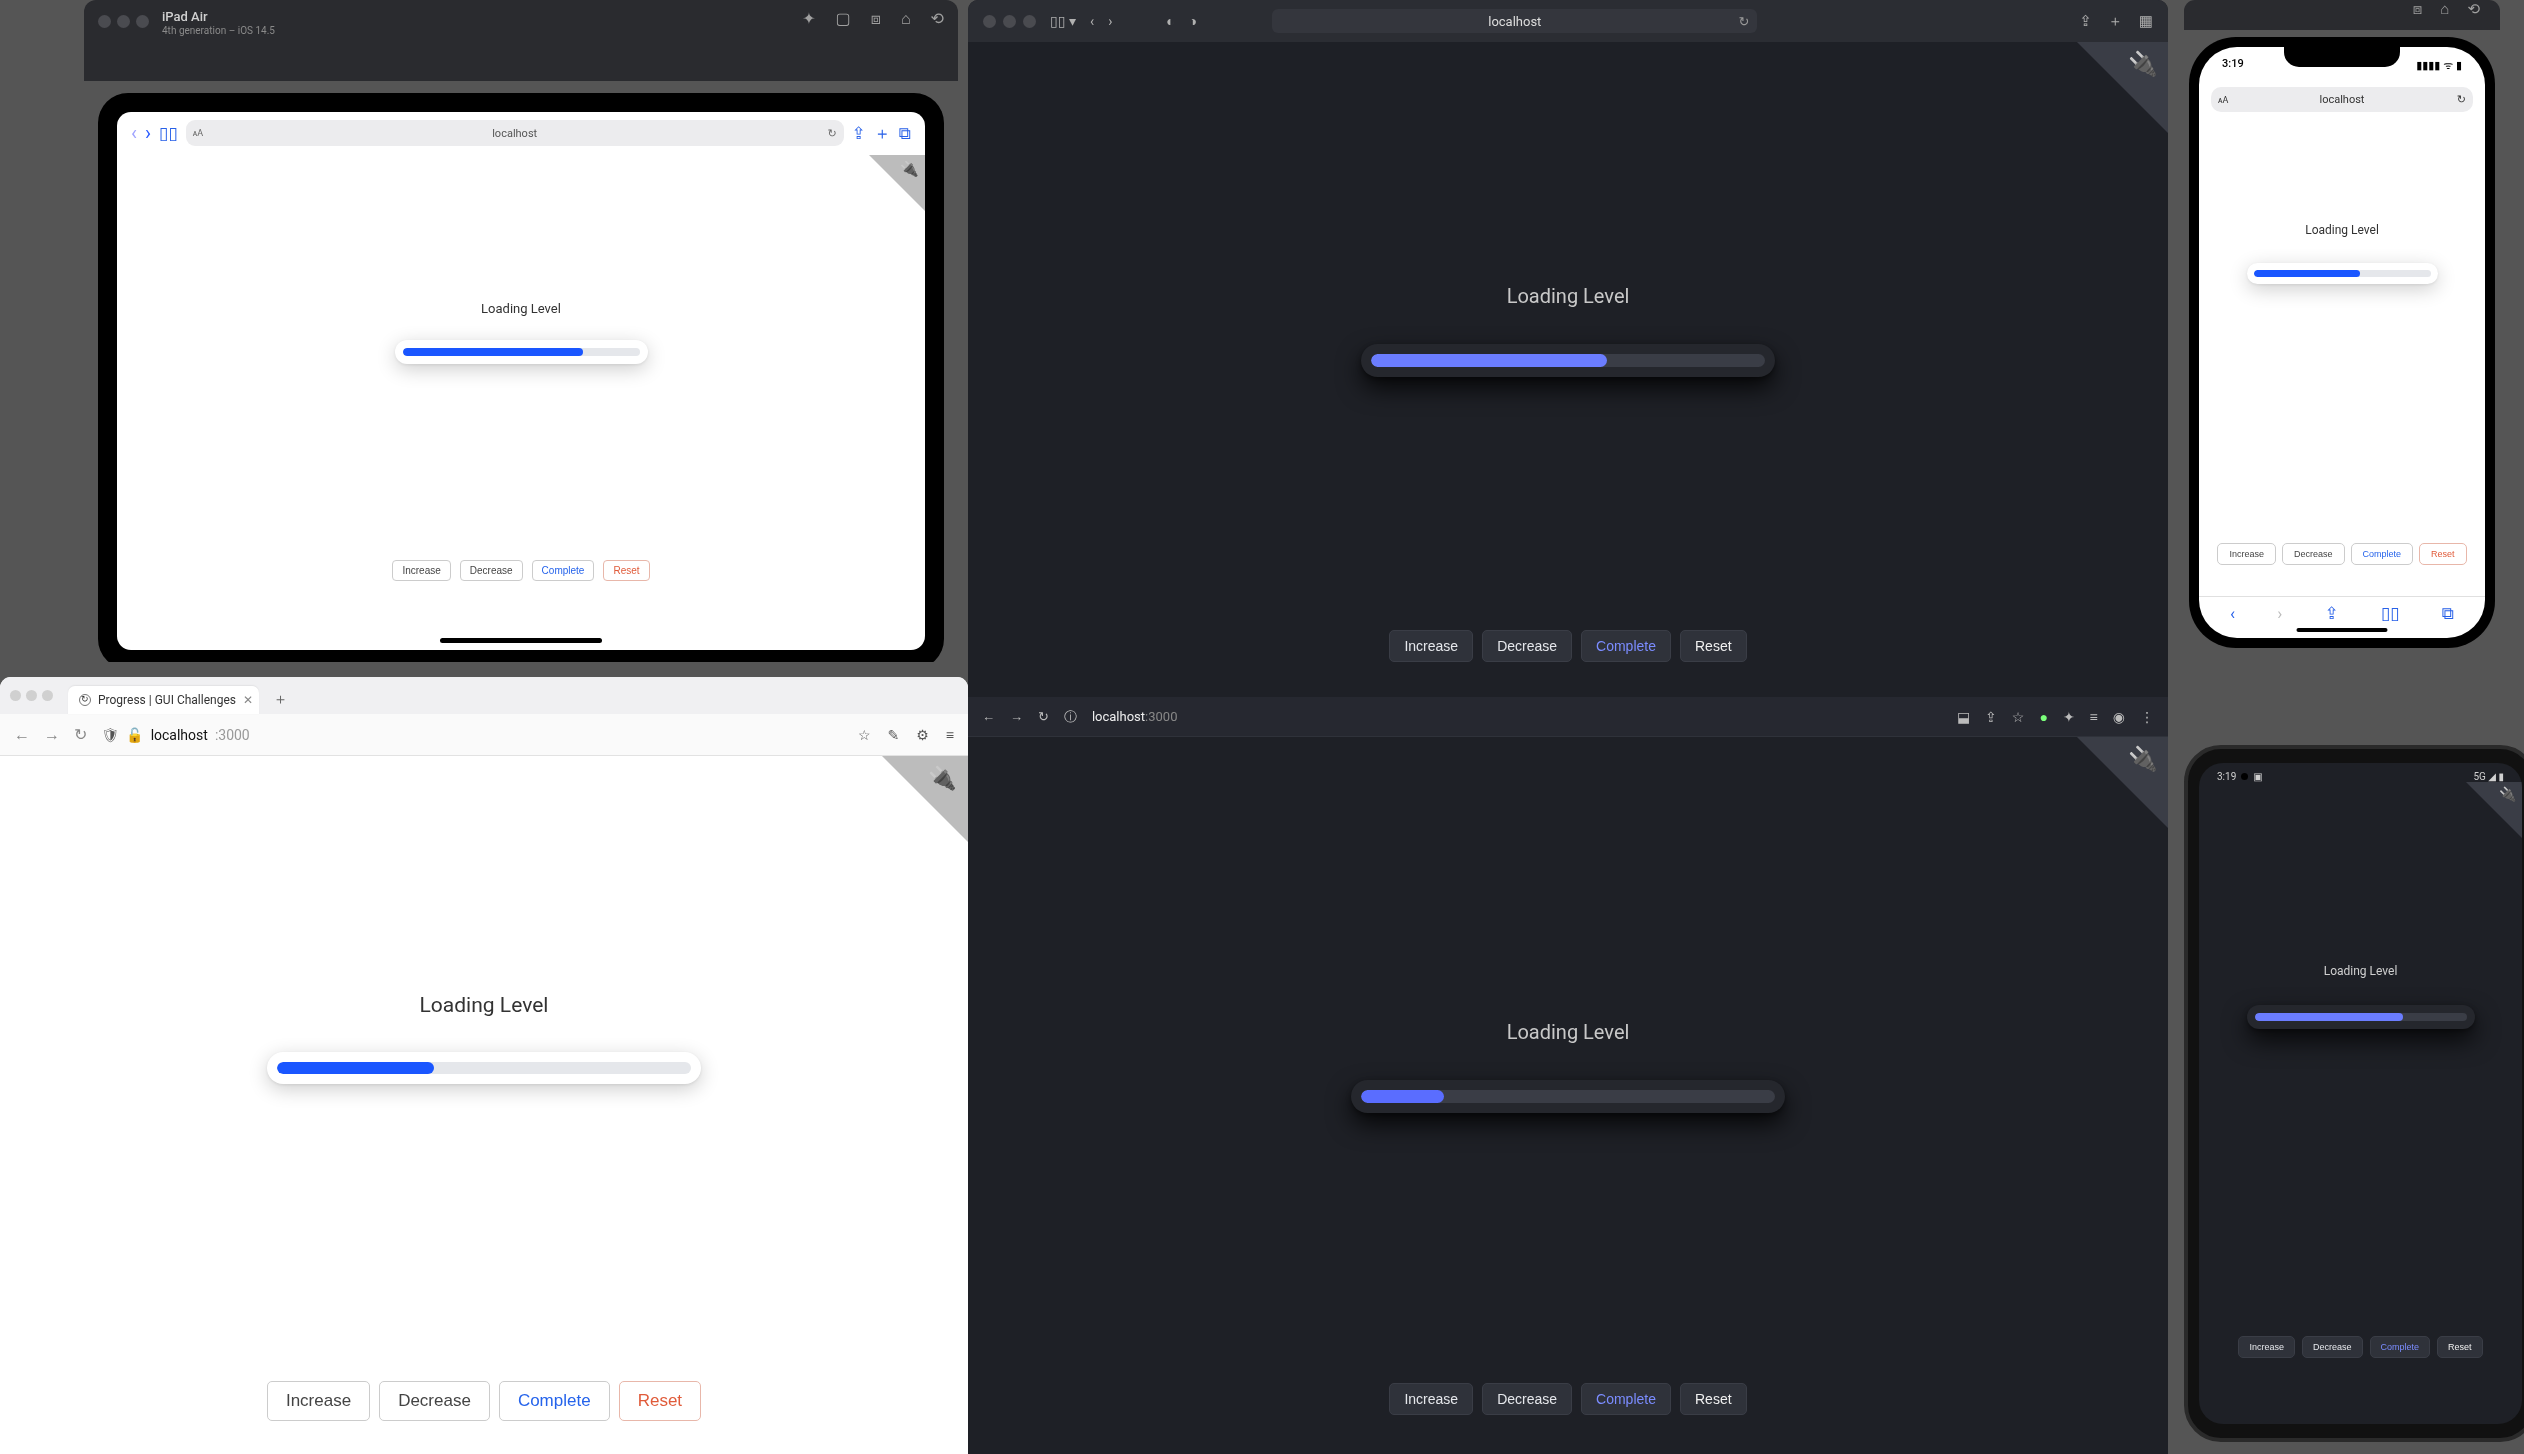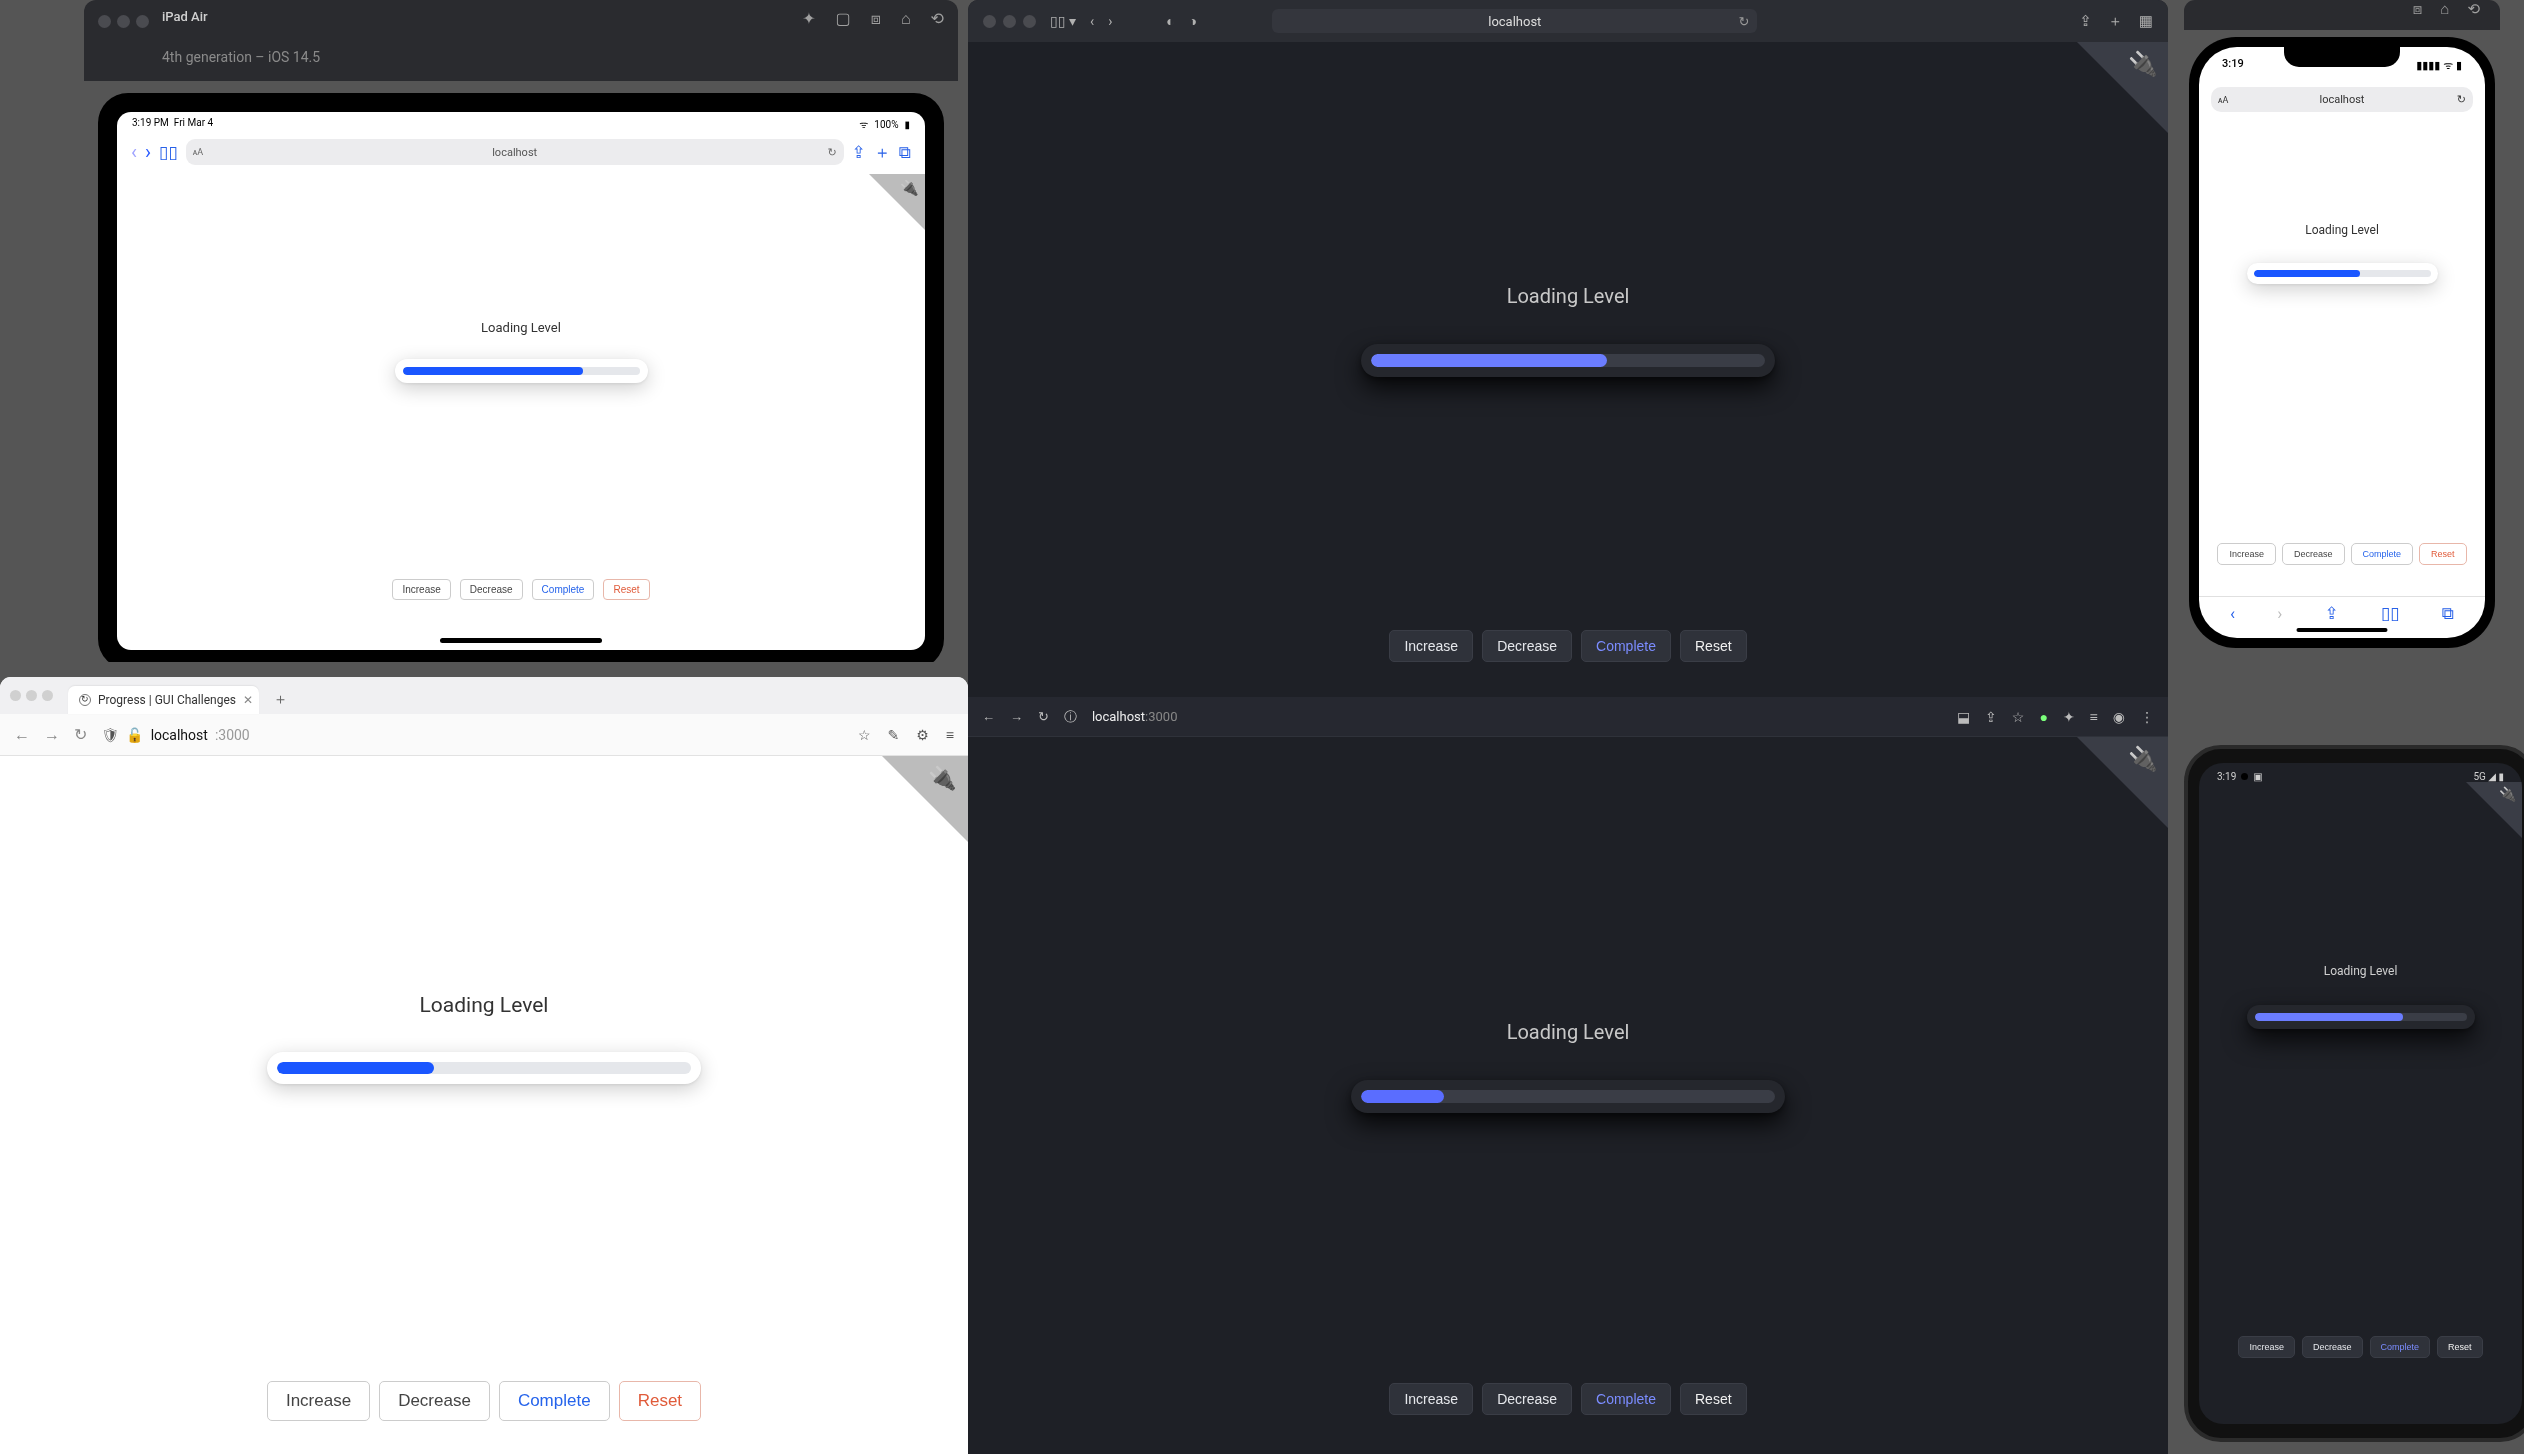--- a/index.html
+++ b/index.html
@@ -57,21 +57,21 @@
 .corner.dark  { border-color: transparent #3a3d46 transparent transparent; }
 .plug { position: absolute; font-size: 20px; color: #888; }
 
 
 #ipad-sim { border-radius: 12px 12px 0 0; overflow: hidden; }
 .sim-tb { height: 81px; background: #2a2b2f; display: flex; align-items: flex-start; padding: 9px 14px 0 14px; color: #9a9a9a; font-size: 13px; }
 .sim-tb .tl { display: flex; gap: 6px; margin-right: 13px; margin-top: 6px; }
 .sim-tb .tl span { width: 13px; height: 13px; border-radius: 50%; background: #4a4b50; display:inline-block; }
 .sim-tb .titleblock { display: flex; flex-direction: column; line-height: 1.2; }
 .sim-tb .titleblock .t1 { color: #d0d0d0; font-weight: 500; }
-.sim-tb .titleblock .t2 { color: #8a8a8a; font-size: 14px; margin-top: 24px; }
+.sim-tb .titleblock .t2 { color: #8a8a8a; font-size: 10px; }
 .sim-tb .right { margin-left: auto; display: flex; gap: 20px; font-size: 16px; color: #a0a0a0; }
 .sim-tb .right span { cursor: pointer; }
 
 .ipad-frame { margin: 12px 14px 0 14px; background: #000; border-radius: 30px; padding: 19px; height: 576px; }
 .ipad-screen { background: #fff; border-radius: 14px; height: 100%; position: relative; overflow: hidden; }
 .ios-status { display: flex; justify-content: space-between; padding: 5px 15px 0 15px; font-size: 10px; color: #000; }
 .ios-status .r { display:flex; gap:6px; align-items:center; }
 .safari-bar { display: flex; align-items: center; gap: 8px; padding: 8px 14px 9px 14px; }
 .safari-bar .back, .safari-bar .fwd { color: #a0a4ff; font-size: 20px; cursor:pointer; }
 .safari-bar .fwd { color: #2a5bff; }
@@ -200,28 +200,20 @@
     <div class="right">
       <span>✦</span>
       <span>▢</span>
       <span>⧈</span>
       <span>⌂</span>
       <span>⟲</span>
     </div>
   </div>
   <div class="ipad-frame">
     <div class="ipad-screen">
-      <div class="ios-status">
-        <span><span>3:19 PM</span>&nbsp;&nbsp;<span>Fri Mar 4</span></span>
-        <span class="r">
-            <span>ᯤ</span>
-            <span>100%</span>
-            <span>▮</span>
-          </span>
-      </div>
       <div class="safari-bar">
         <span class="back">‹</span>
         <span class="fwd">›</span>
         <span class="act">▯▯</span>
         <div class="url">
           <span class="aa">ᴀA</span>
           <span>localhost</span>
           <span class="reload">↻</span>
         </div>
         <span class="act">⇪</span>

